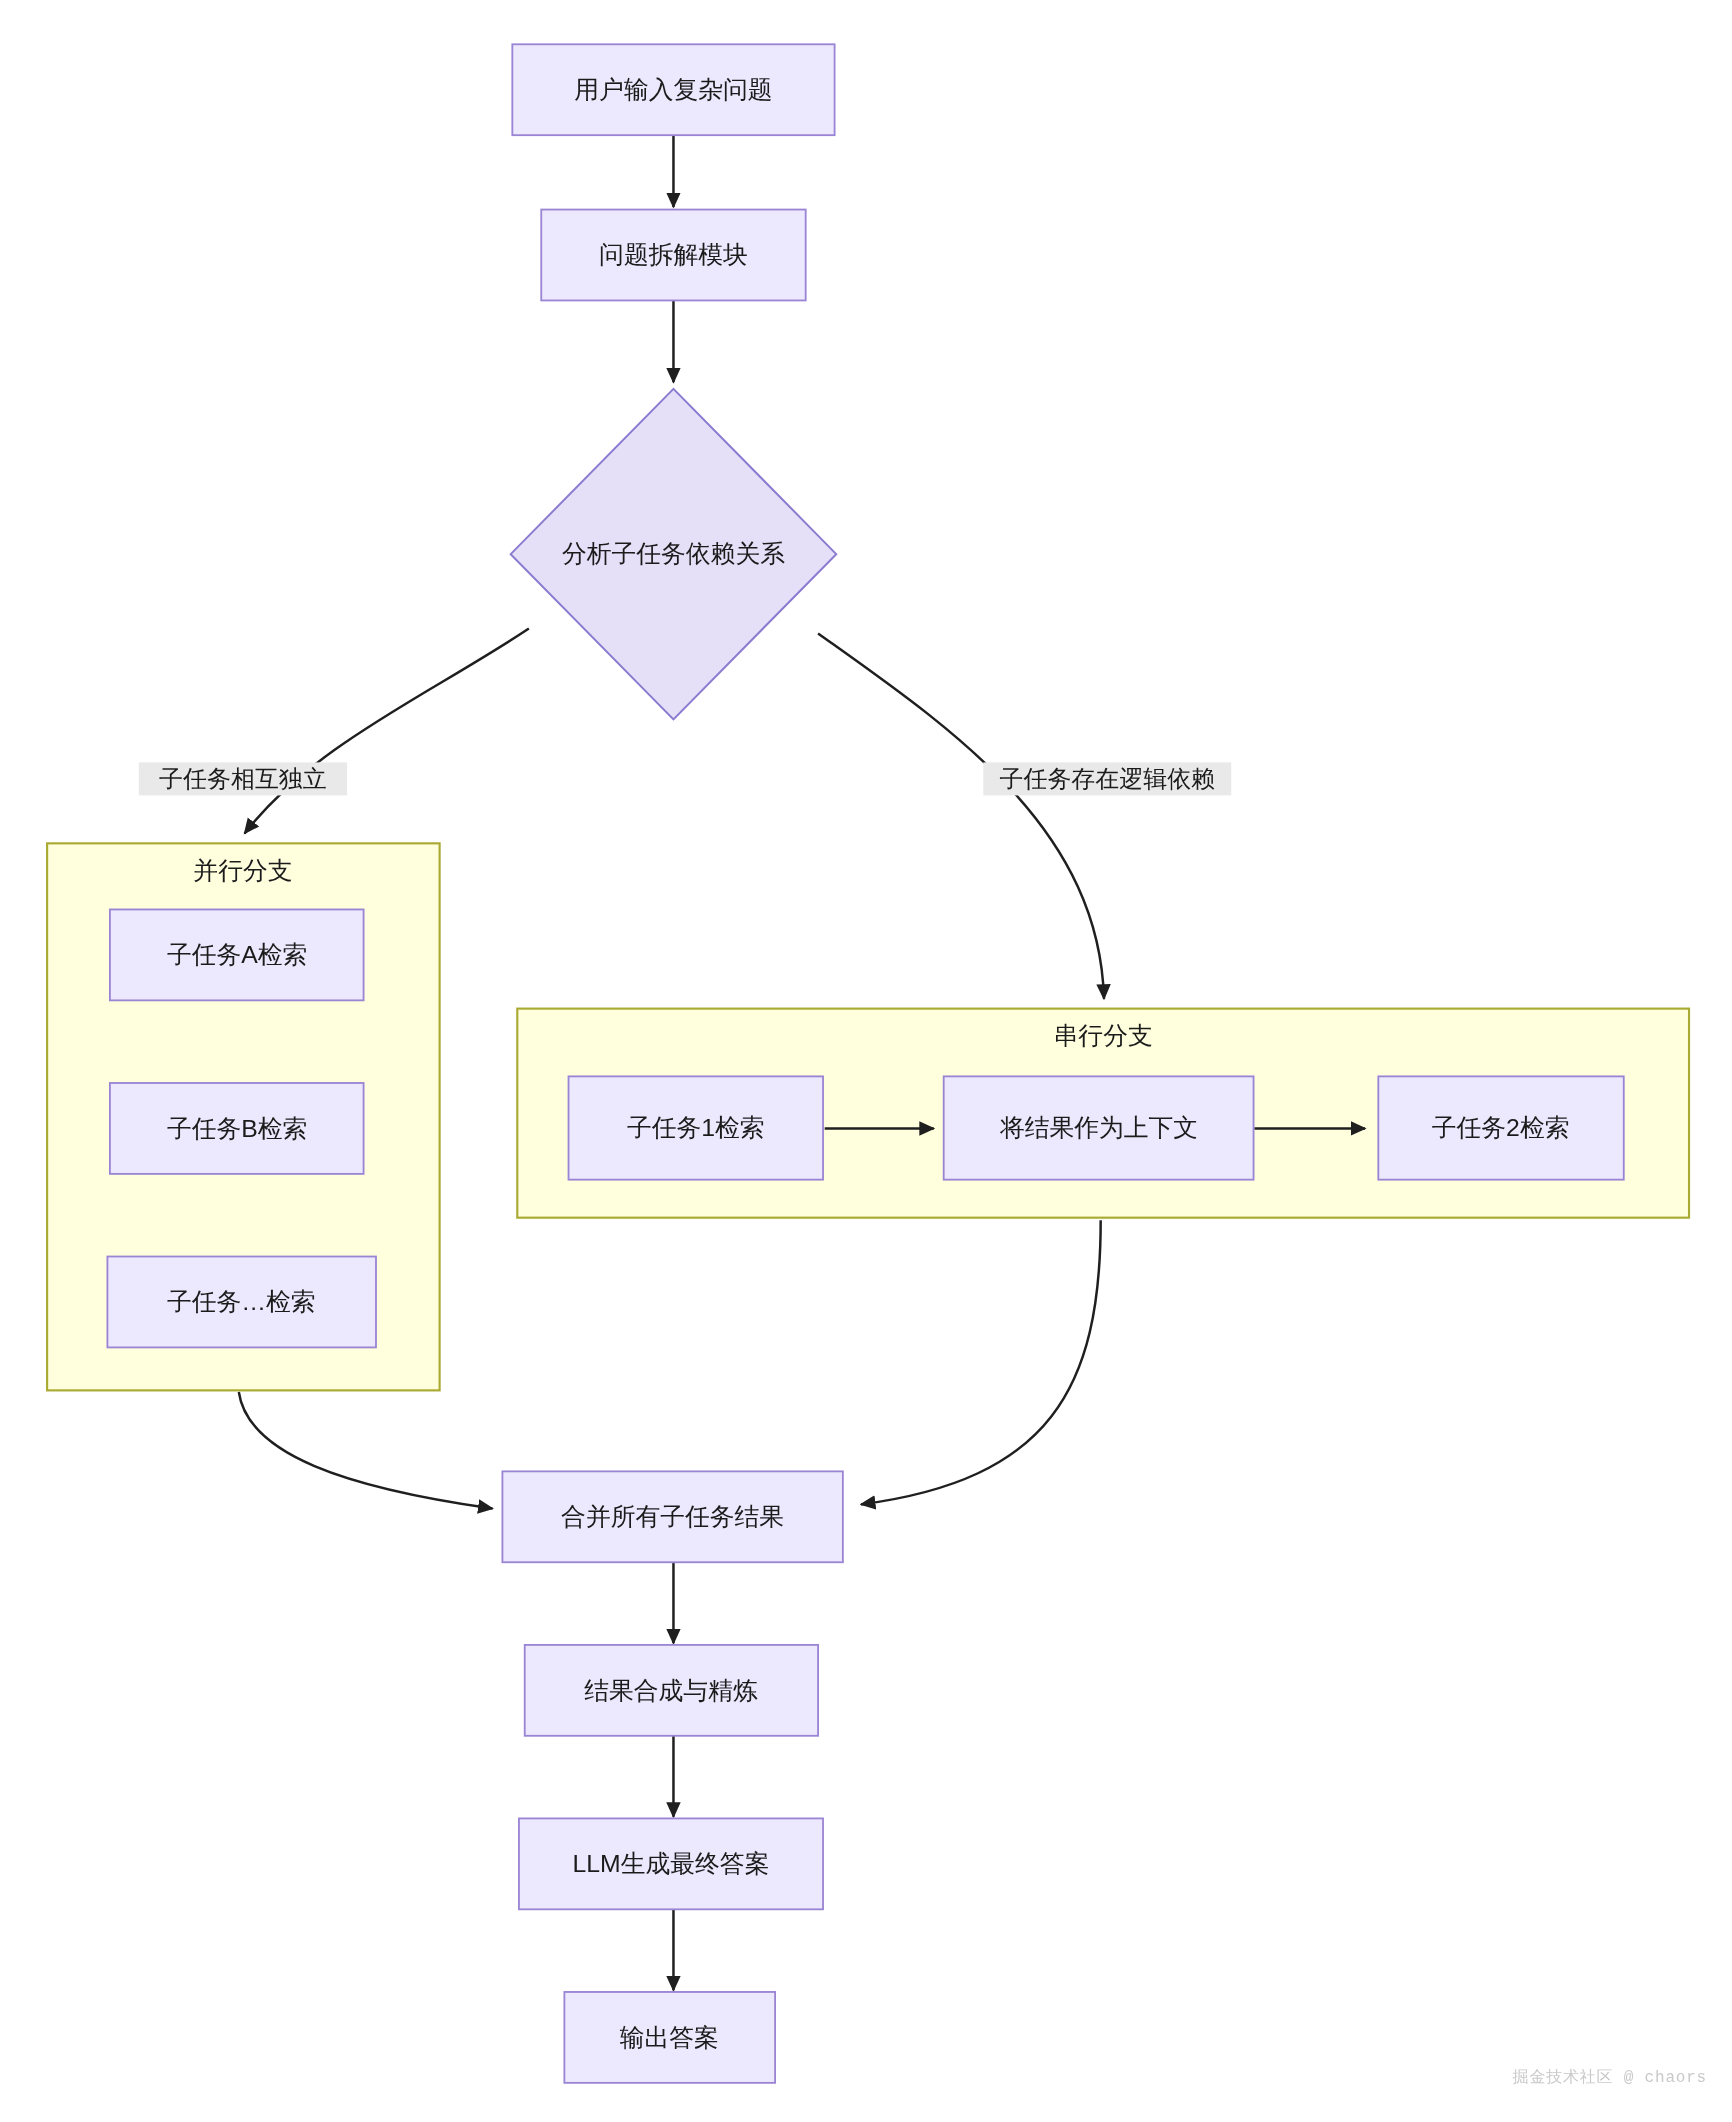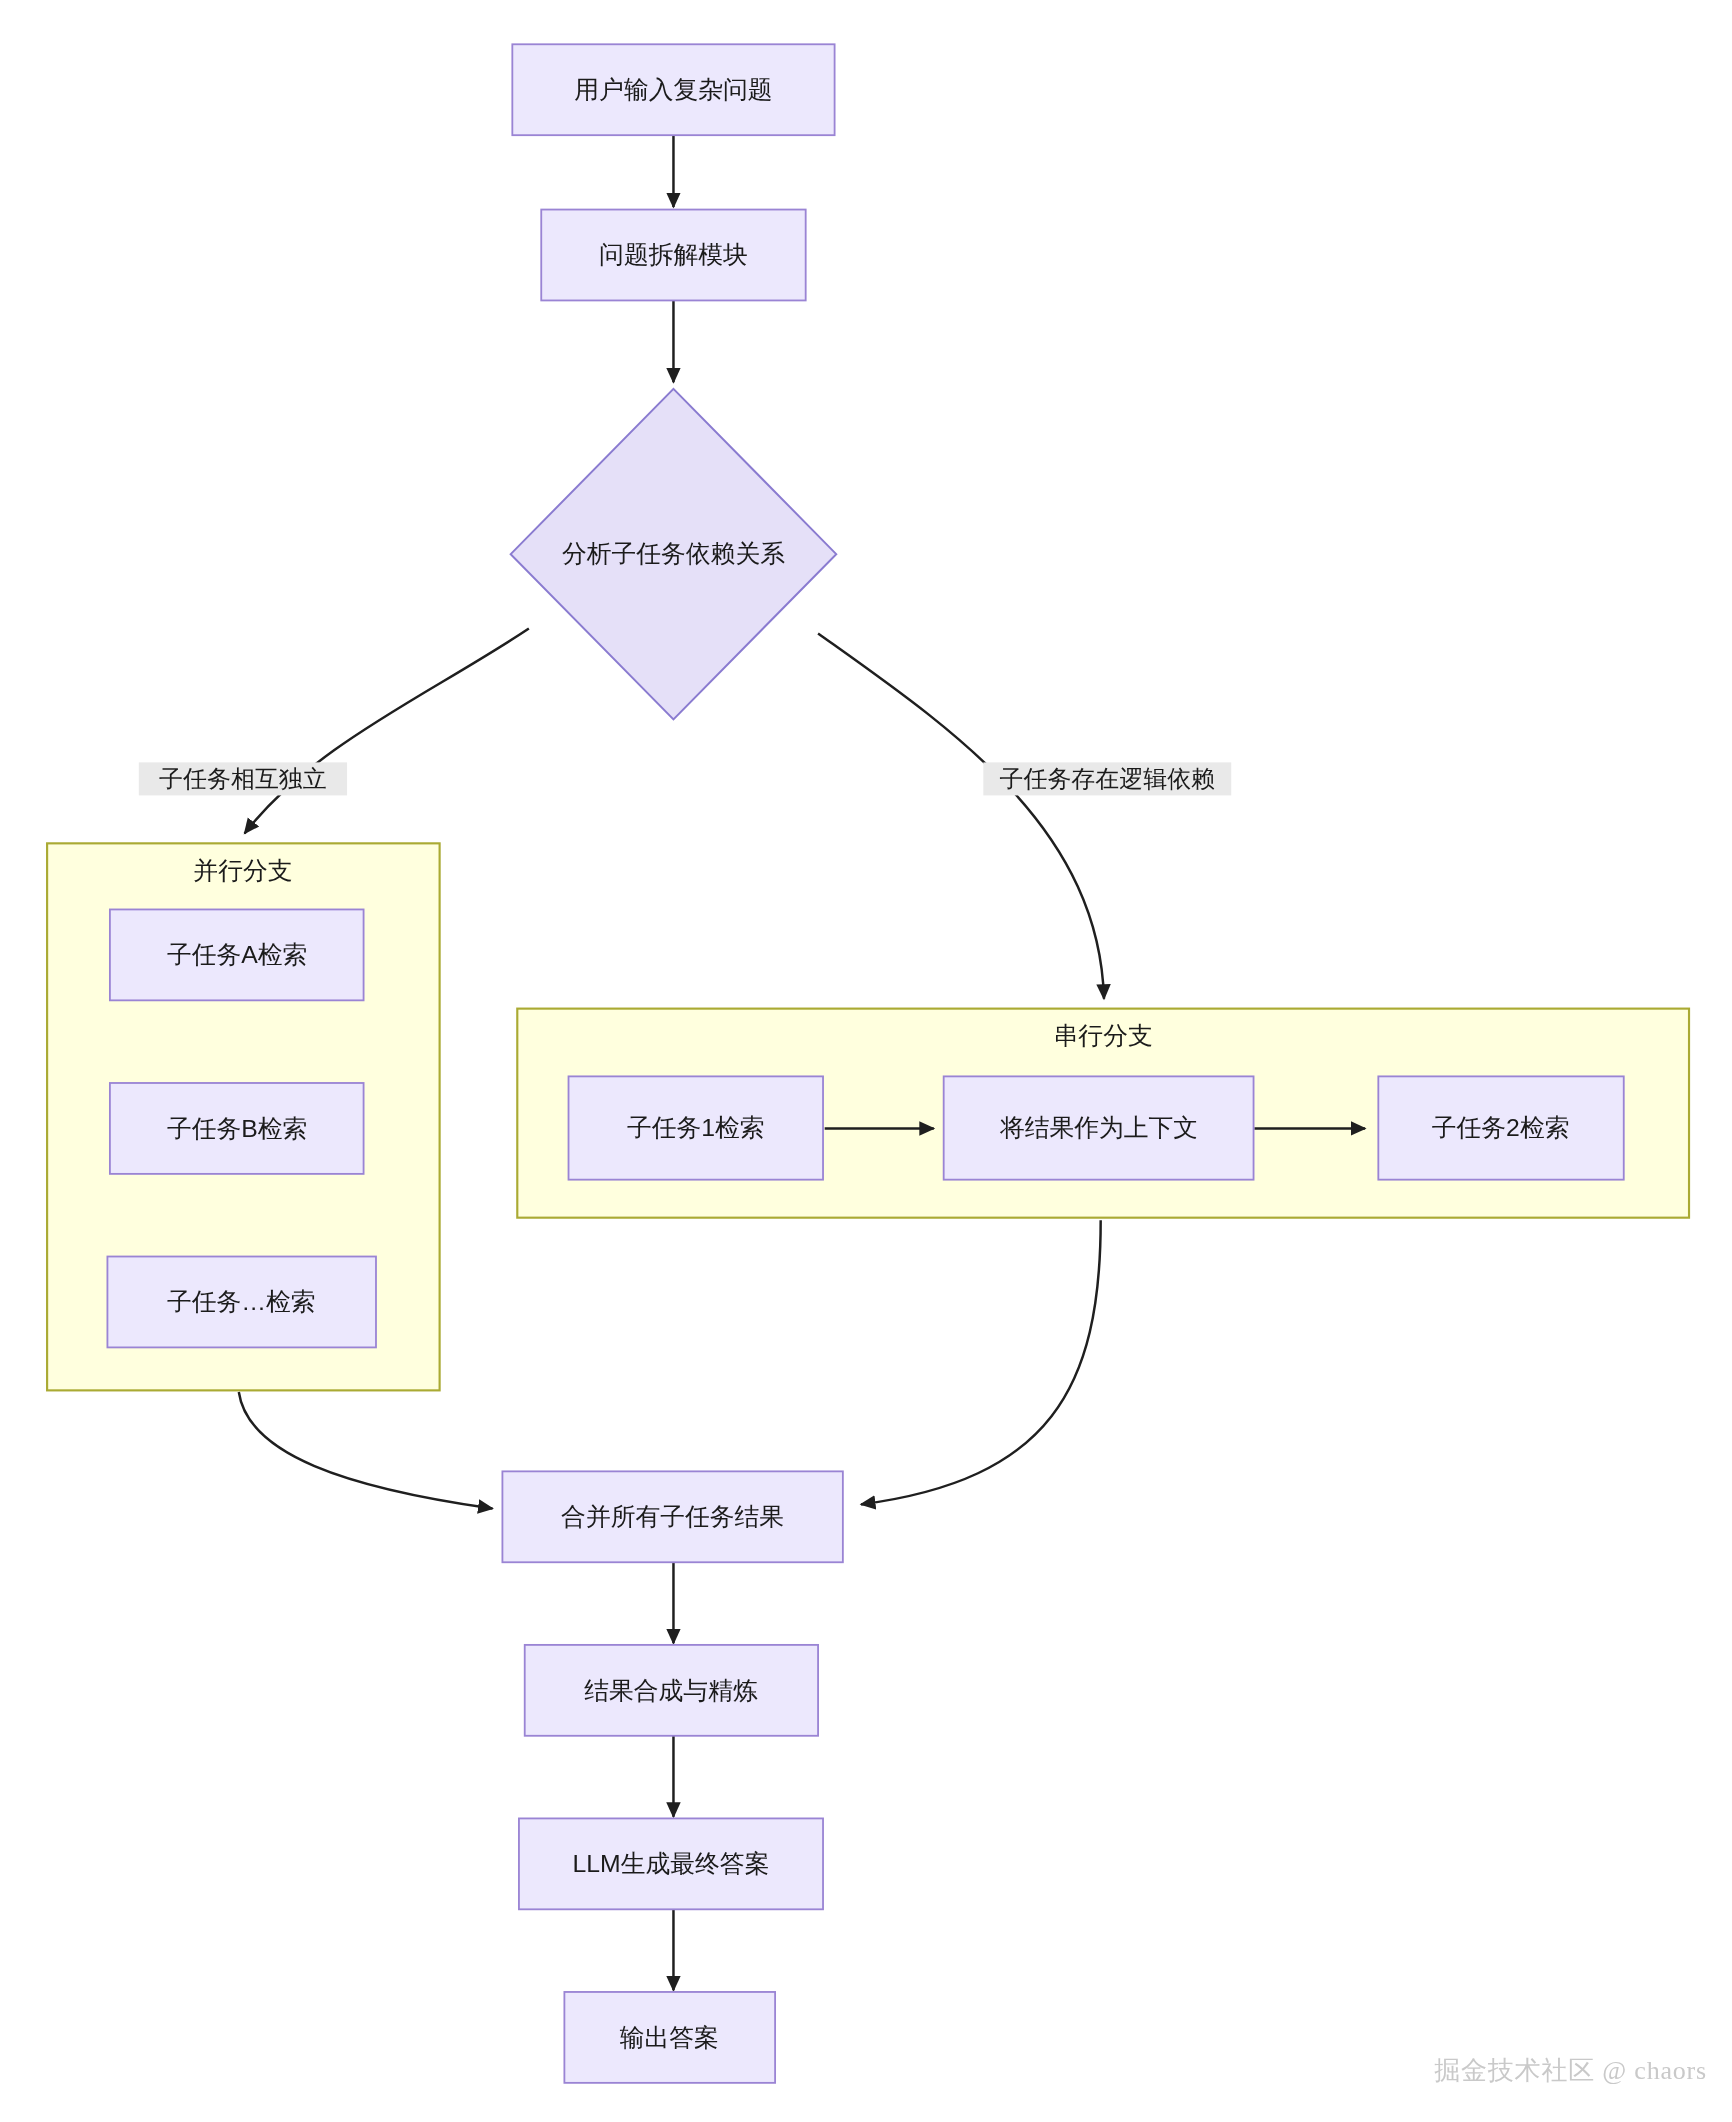--- a/index.html
+++ b/index.html
@@ -67,22 +67,22 @@
     font-family: "Liberation Sans", "DejaVu Sans", sans-serif;
     font-size: 29px;
     fill: #1b1b1b;
     text-anchor: middle;
     dominant-baseline: middle;
   }
   .watermark {
     position: absolute;
     right: 25px;
     bottom: 35px;
-    font-family: Liberation Serif, serif;
-    font-size: 26px;
+    font-family: Liberation Mono, monospace;
+    font-size: 16px;
     color: #c9c9c9;
     white-space: nowrap;
     letter-spacing: 0.8px;
   }
 </style>
 </head>
 <body>
 
 <div id="diagram-root">
 

